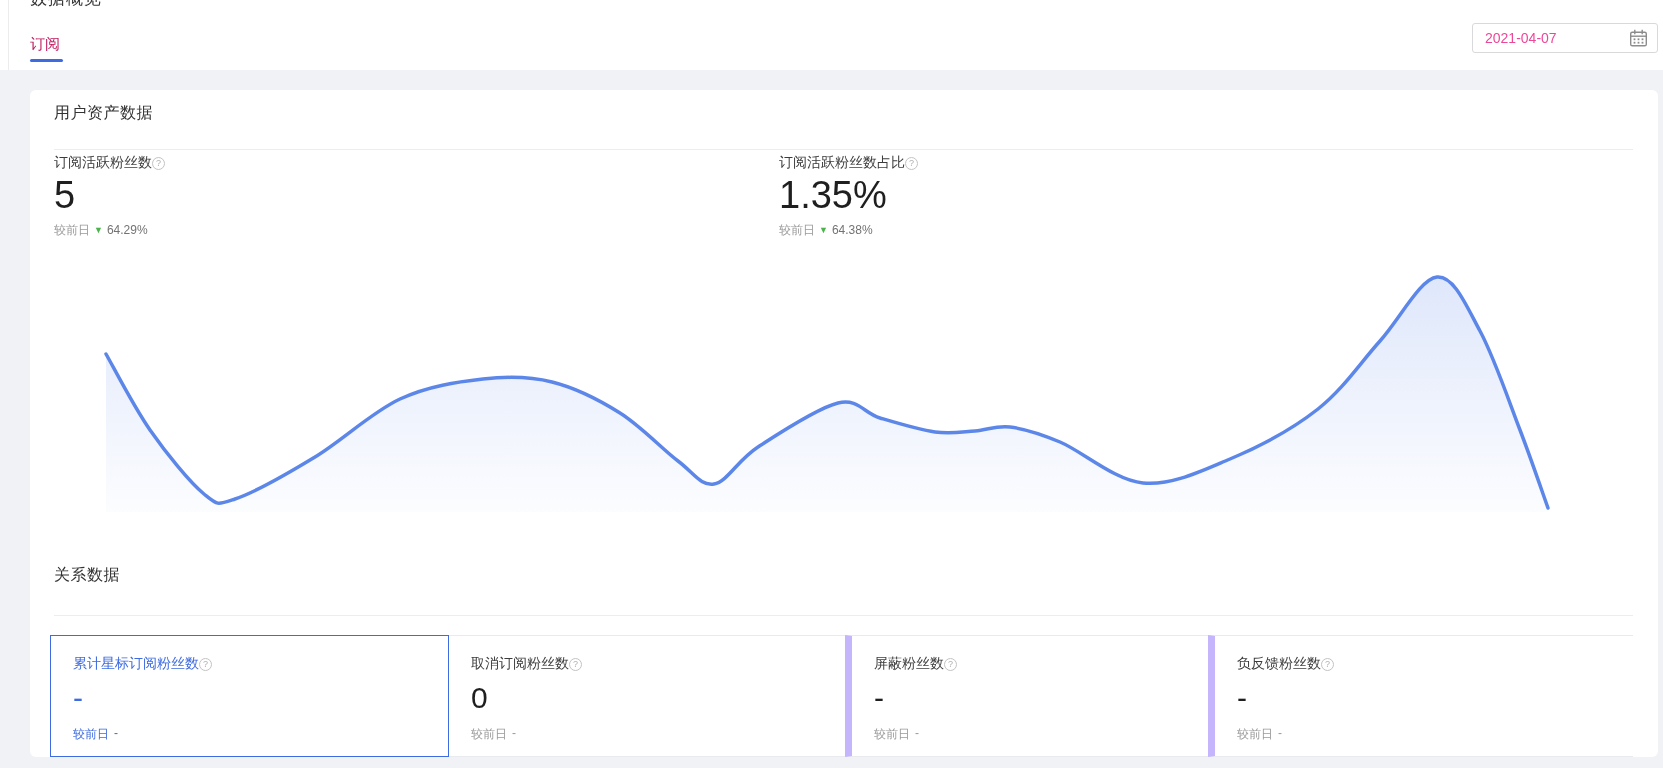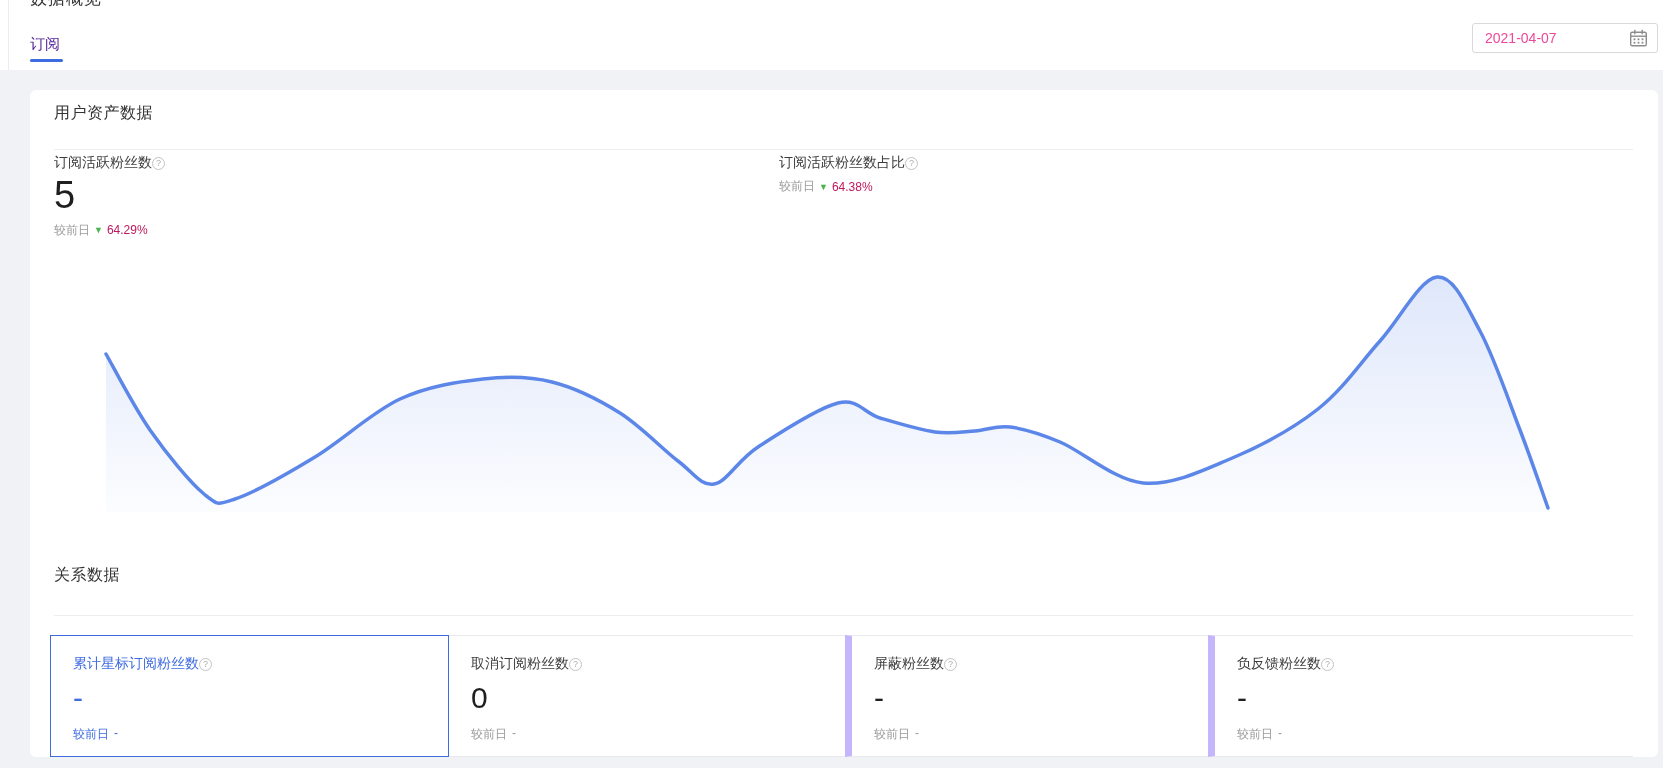--- a/index.html
+++ b/index.html
@@ -6,21 +6,21 @@
   .page{
     position:relative;width:1663px;height:768px;
     background:#f0f2f6;overflow:hidden;
     font-family:"Liberation Sans","DejaVu Sans",sans-serif;
     -webkit-font-smoothing:antialiased;
   }
   
   .header{position:absolute;left:0;top:0;width:100%;height:70px;background:#ffffff;}
   .header-edge-line{position:absolute;left:8px;top:0;width:1px;height:70px;background:#ececec;}
   .page-title{position:absolute;left:30px;top:-13px;font-size:17px;color:#333;letter-spacing:1px;}
-  .tab{position:absolute;left:30px;top:35px;font-size:15px;color:#4c1d95;cursor:pointer;line-height:18px;}
+  .tab{position:absolute;left:30px;top:35px;font-size:15px;color:#be185d;cursor:pointer;line-height:18px;}
   .tab-underline{position:absolute;left:0;top:24px;width:33px;height:3px;background:#3e6be0;border-radius:1.5px;}
   .date-picker{
     position:absolute;left:1472px;top:23px;width:186px;height:30px;box-sizing:border-box;
     background:#fff;border:1px solid #d9d9d9;border-radius:3px;
     display:flex;align-items:center;padding:0 9px 0 12px;cursor:pointer;
   }
   .date-text{flex:1;font-size:14px;color:#ec4899;}
   .cal-icon{flex:none;display:block;}
   
   .card{position:absolute;left:30px;width:1628px;background:#fff;border-radius:6px;}
@@ -33,21 +33,21 @@
   
   .metric{position:absolute;top:64px;}
   .metric-label-row{display:flex;align-items:center;gap:0;font-size:14px;color:#3c3c3c;height:18px;}
   .help-icon{
     flex:none;width:13px;height:13px;box-sizing:border-box;border:1px solid #c3c3c3;border-radius:50%;
     color:#b0b0b0;font-size:9px;line-height:11px;text-align:center;font-weight:400;
   }
   .metric-value{margin-top:4px;font-size:38px;line-height:1.05;color:#1f1f1f;}
   .metric-delta{margin-top:6px;display:flex;align-items:center;gap:4px;font-size:12px;color:#9a9a9a;}
   .delta-arrow{color:#4bb34b;font-size:9px;line-height:10px;}
-  .delta-value{color:#be185d;}
+  .delta-value{color:#737373;}
   
   .chart-wrap{position:absolute;left:70px;top:163px;width:1450px;height:262px;}
   
   .box-row{
     position:absolute;left:20px;top:86px;width:1583px;height:122px;
     display:grid;grid-template-columns:399px 396px 363px 1fr;
   }
   .box{
     position:relative;box-sizing:border-box;padding:19px 0 0 22px;cursor:pointer;
     border-top:1px solid #e8eaee;border-bottom:1px solid #e8eaee;background:#fff;
@@ -110,20 +110,21 @@
         <span class="delta-arrow">▼</span>
         <span class="delta-value">64.29%</span>
       </div>
     </div>
 
     <div class="metric" style="left:749px">
       <div class="metric-label-row">
         <span>订阅活跃粉丝数占比</span>
         <span class="help-icon">?</span>
       </div>
+      <div class="metric-value">1.35%</div>
       <div class="metric-delta">
         <span>较前日</span>
         <span class="delta-arrow">▼</span>
         <span class="delta-value">64.38%</span>
       </div>
     </div>
 
     <div class="chart-wrap">
       <svg id="chart-svg" width="1450" height="262" viewBox="0 0 1450 262">
         <defs>

